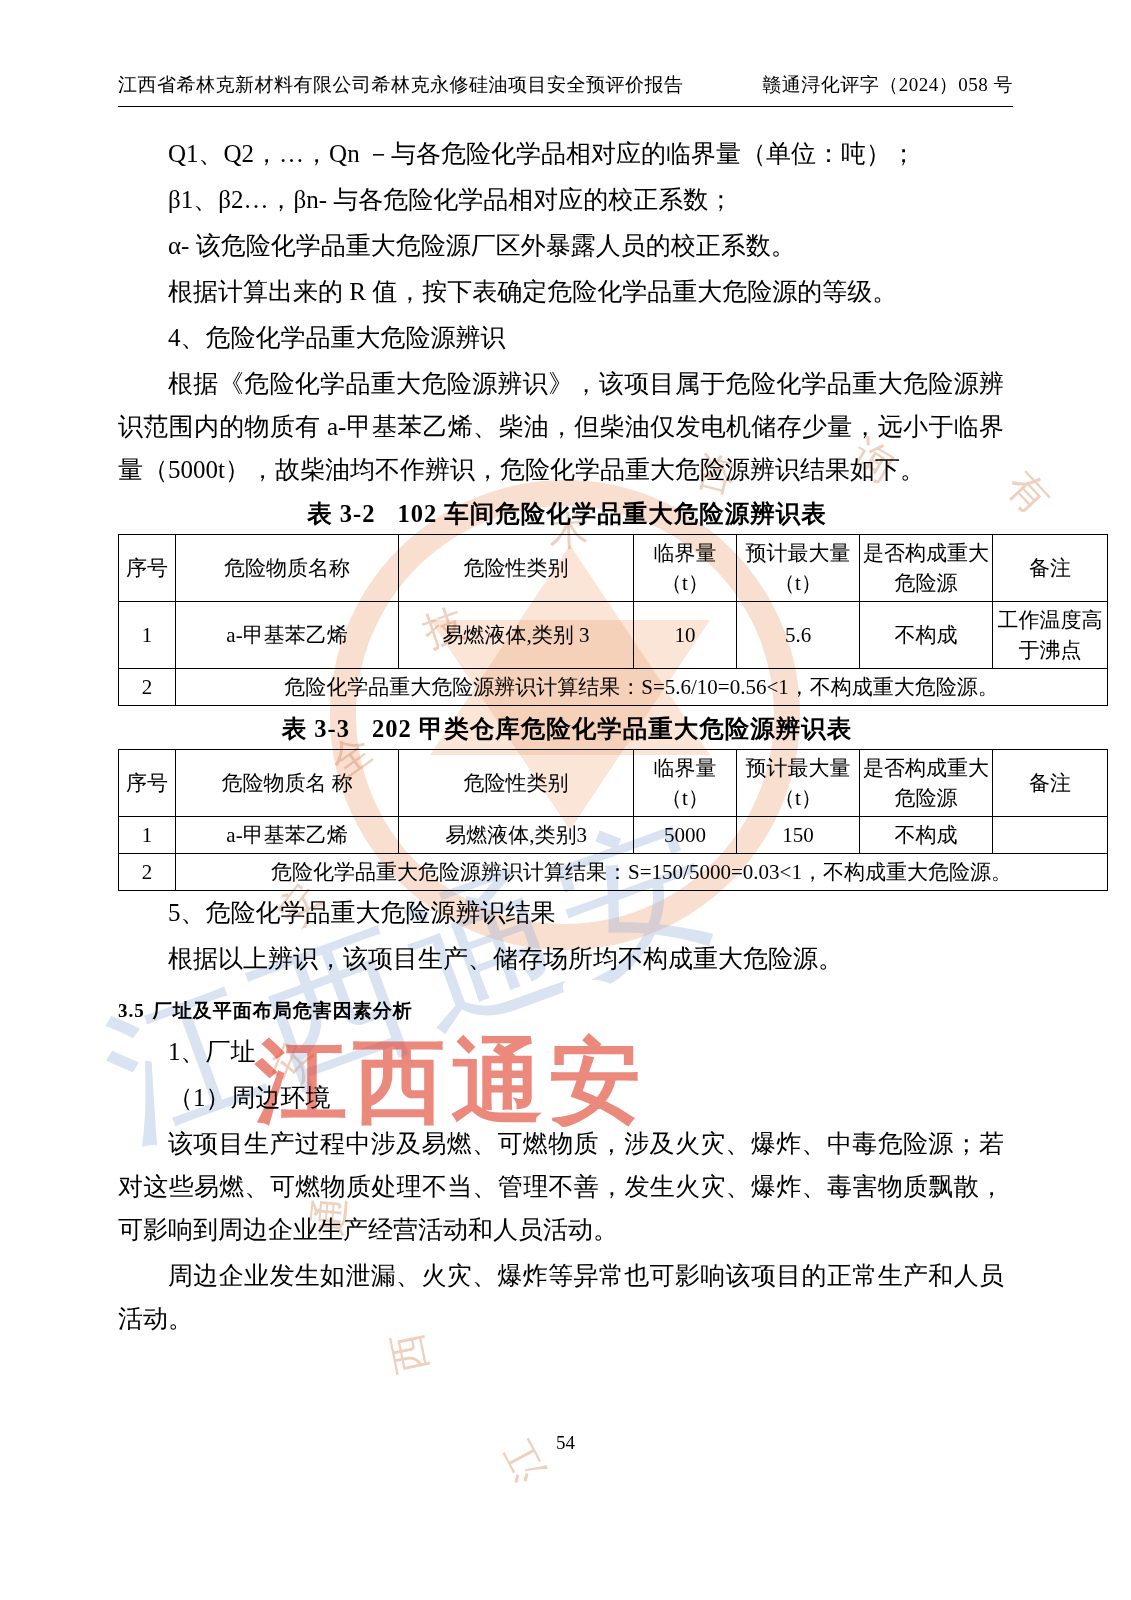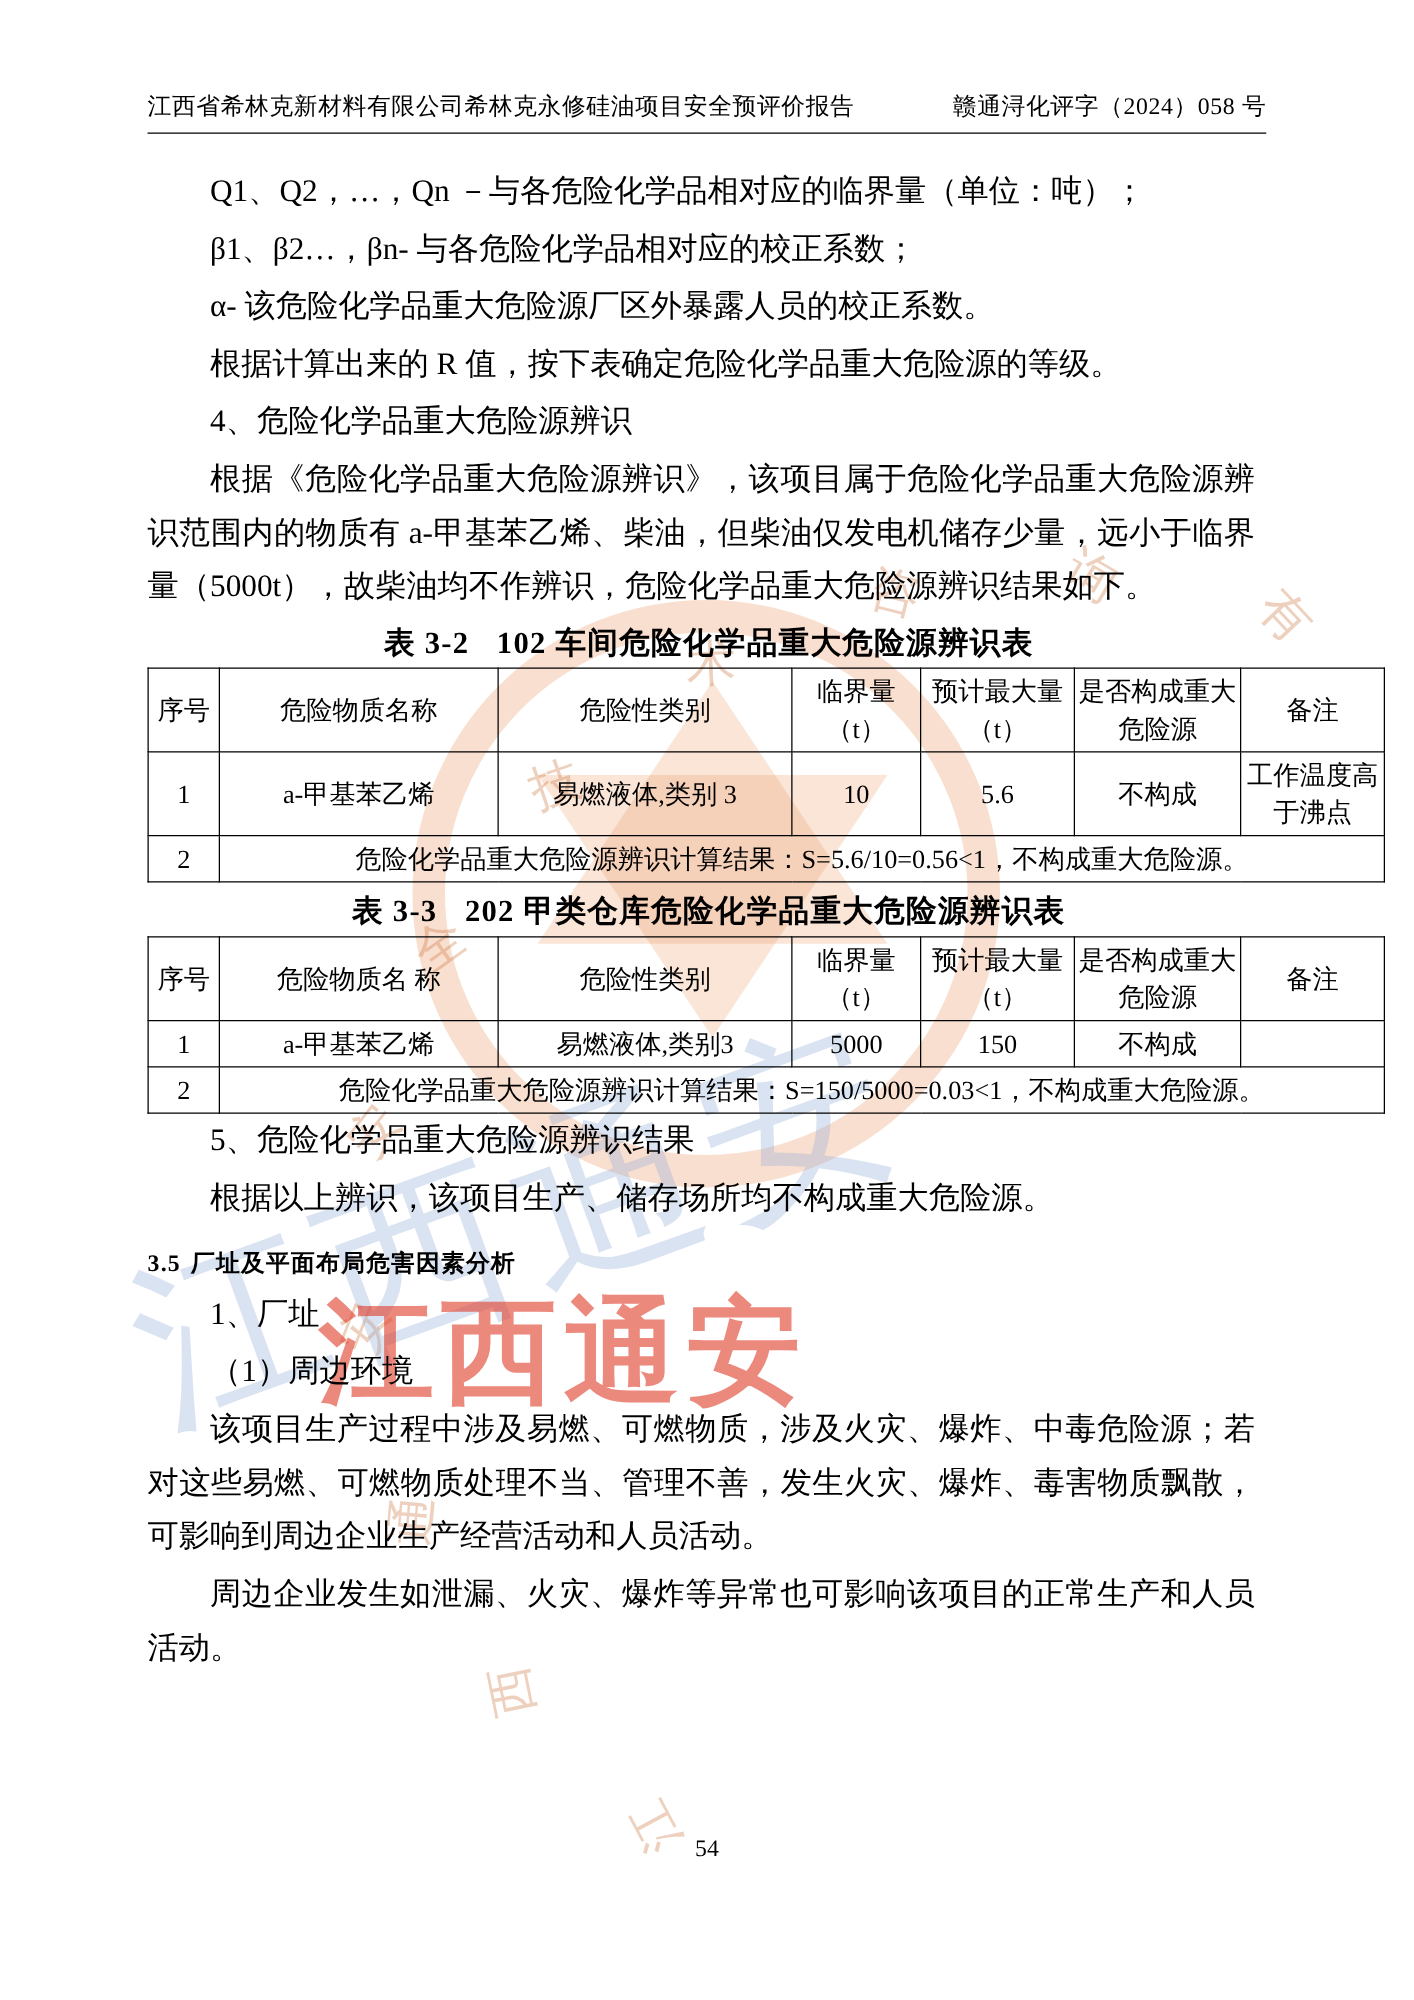--- a/index.html
+++ b/index.html
@@ -168,21 +168,21 @@
     font-size: 19px;
     font-weight: bold;
     margin: 18px 0 6px 0;
     letter-spacing: 1px;
   }
   h2.sec .sec-no { margin-right: 8px; }
 
   
   .footer {
     position: absolute;
-    top: 1469px;
+    top: 1432px;
     left: 0;
     width: 1131px;
     text-align: center;
     font-size: 19px;
   }
 </style>
 </head>
 <body>
 
 <div class="page">

